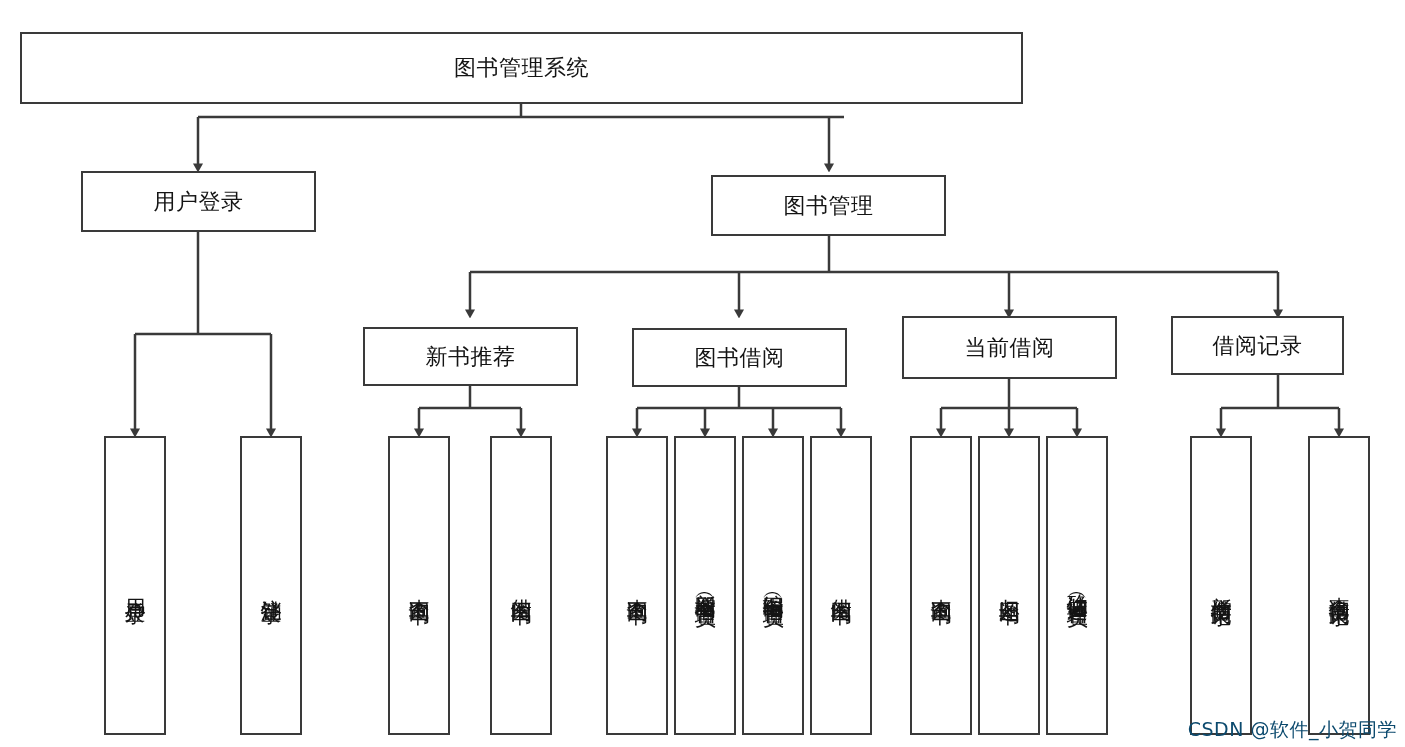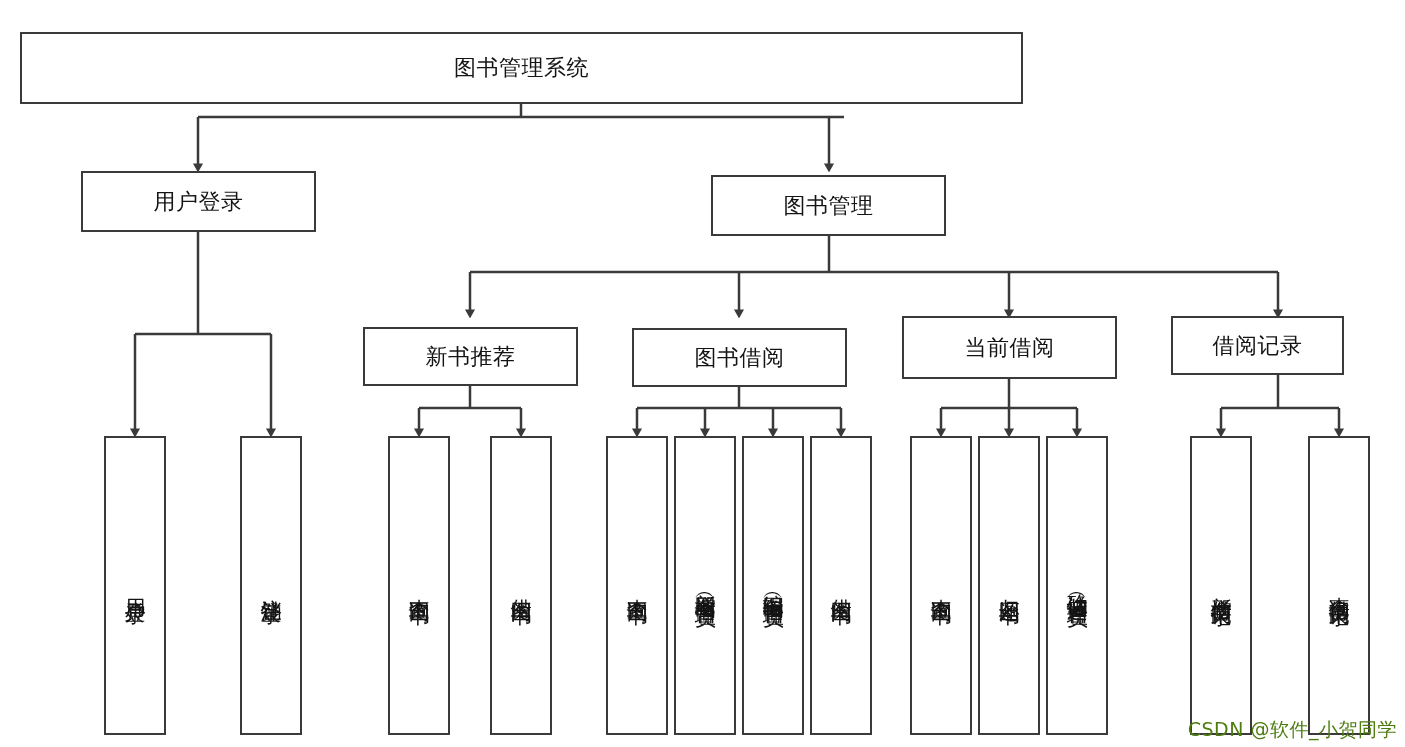--- a/index.html
+++ b/index.html
@@ -54,21 +54,21 @@
     letter-spacing: 2px;
     white-space: normal;
     max-height: 278px;
     text-align: center;
   }
   .watermark {
     position: absolute;
     right: 8px;
     bottom: 4px;
     font-size: 19px;
-    color: #4d7c0f;
+    color: #0c4a6e;
     letter-spacing: 0.5px;
     white-space: nowrap;
     user-select: none;
   }
 </style>
 </head>
 <body>
 
 <div id="canvas">
 

